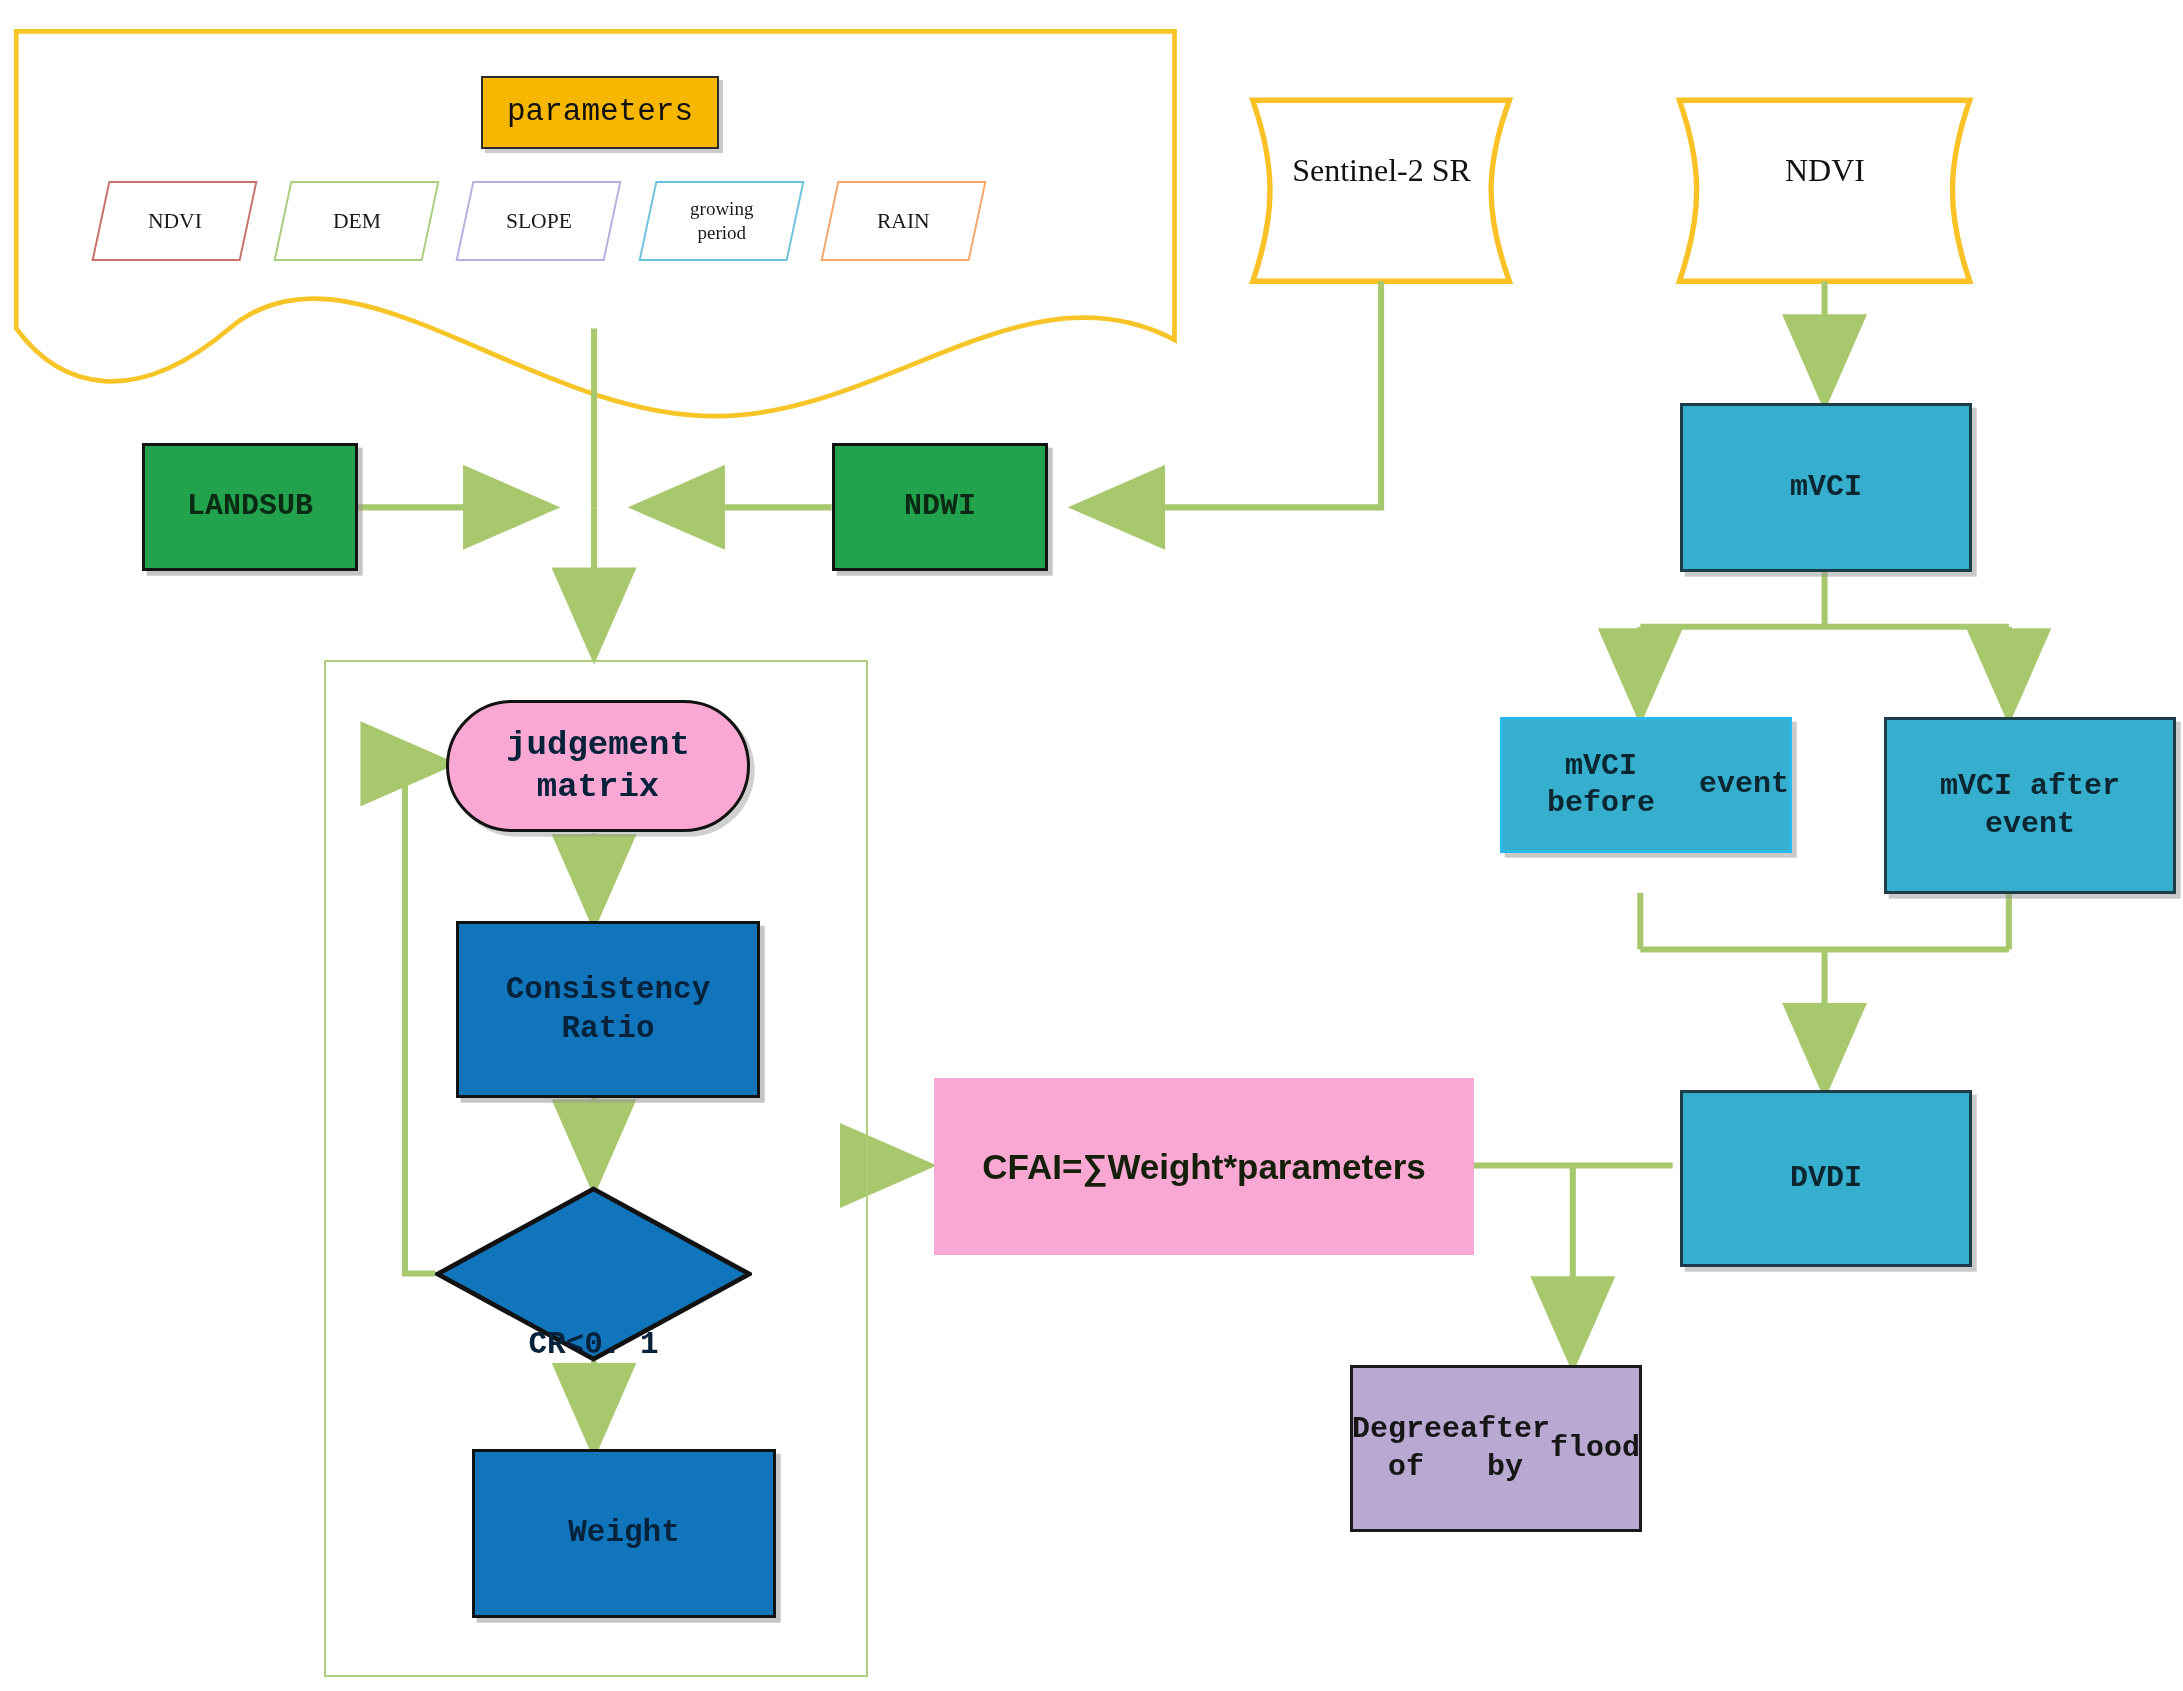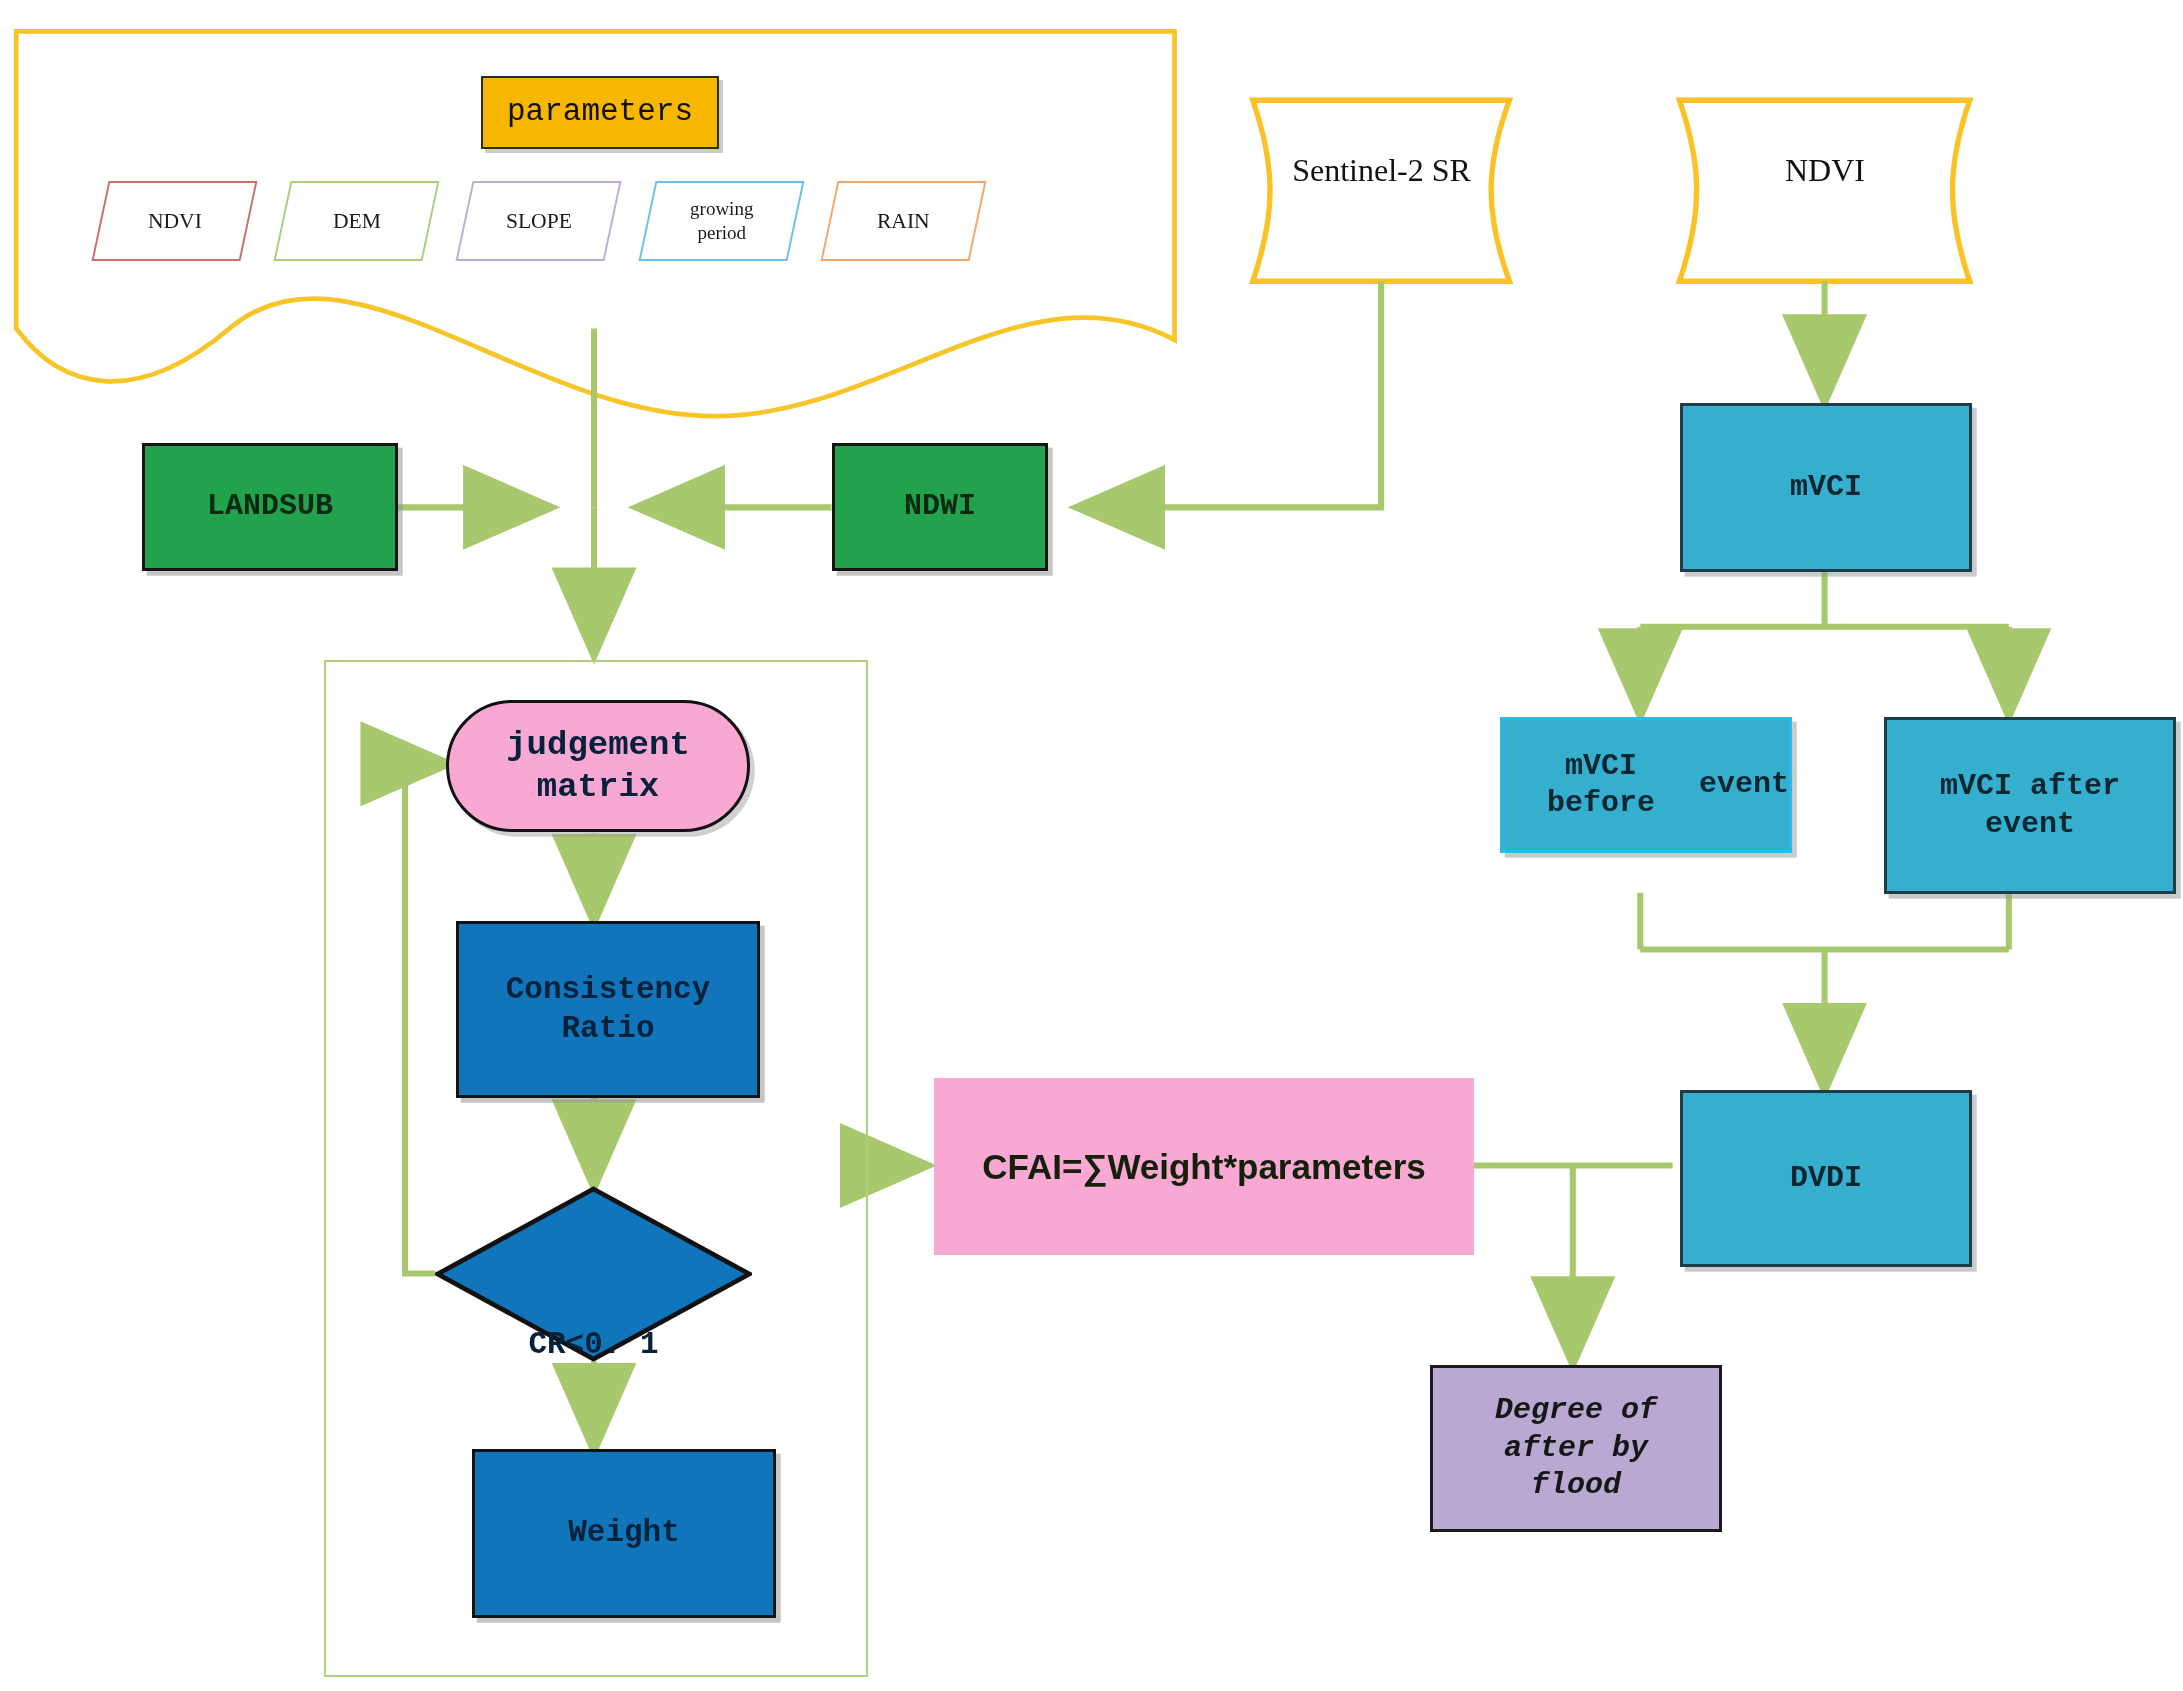--- a/index.html
+++ b/index.html
@@ -134,21 +134,21 @@
     <span>RAIN</span>
   </div>
 
   <div class="node serif" style="left:1253px;top:128px;width:257px;height:61px;font-size:32px;color:#111;">
     <span>Sentinel-2 SR</span>
   </div>
   <div class="node serif" style="left:1680px;top:128px;width:290px;height:61px;font-size:32px;color:#111;">
     <span>NDVI</span>
   </div>
 
-  <div class="node gbox" style="left:142px;top:432px;width:256px;height:128px;">
+  <div class="node gbox" style="left:142px;top:432px;width:216px;height:128px;">
     <span>LANDSUB</span>
   </div>
   <div class="node gbox" style="left:832px;top:432px;width:216px;height:128px;">
     <span>NDWI</span>
   </div>
 
   <div class="green-frame" style="left:324px;top:649px;width:540px;height:1013px;"></div>
 
   <div class="node bstadium" style="left:446px;top:689px;width:304px;height:132px;flex-direction:column;">
     <span>judgement</span>
@@ -188,20 +188,20 @@
 
   <div class="node cbox" style="left:1884px;top:706px;width:292px;height:177px;flex-direction:column;">
     <span>mVCI after</span>
     <span>event</span>
   </div>
 
   <div class="node cbox" style="left:1680px;top:1079px;width:292px;height:177px;">
     <span>DVDI</span>
   </div>
 
-  <div class="node pbox" style="left:1430px;top:1354px;width:292px;height:167px;flex-direction:column;font-style:italic;">
+  <div class="node pbox" style="left:1350px;top:1354px;width:292px;height:167px;flex-direction:row;">
     <span>Degree of</span>
     <span>after by</span>
     <span>flood</span>
   </div>
 
 </div>
 
 
 </body></html>

